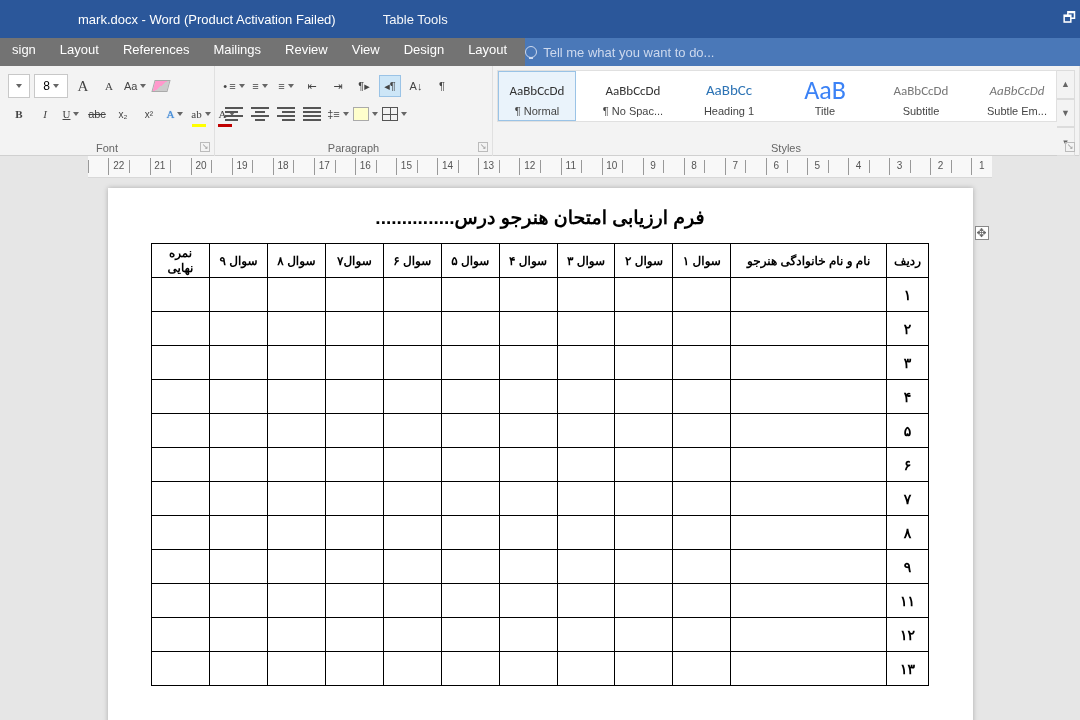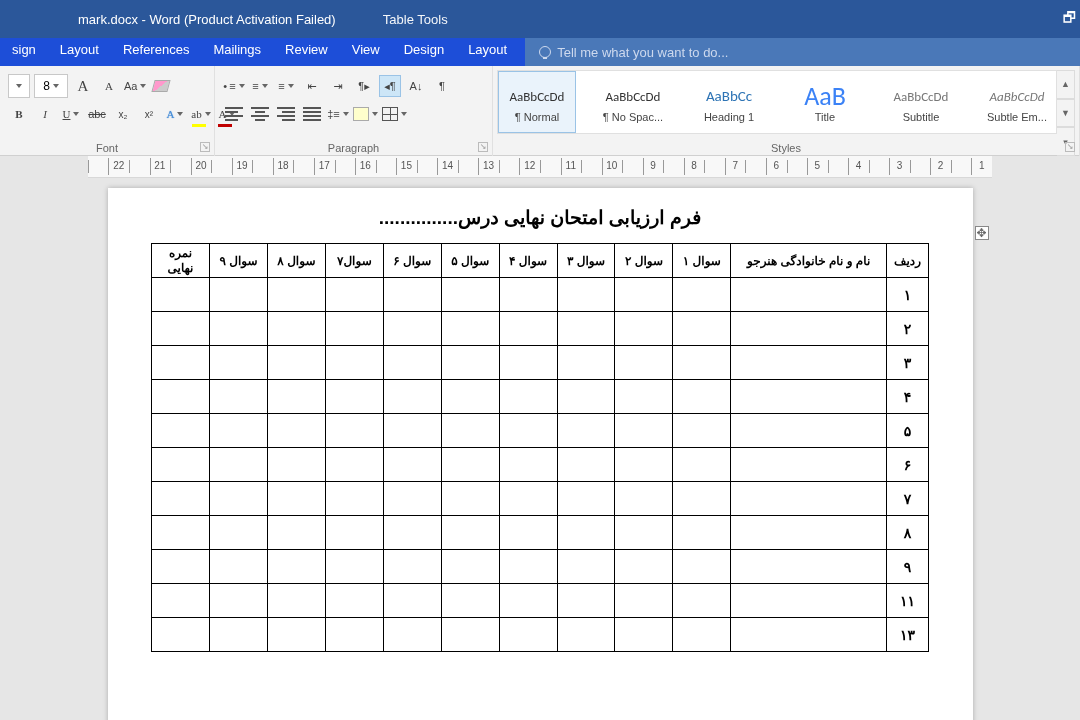--- a/index.html
+++ b/index.html
@@ -3,24 +3,24 @@
 <meta charset="utf-8">
 <style>
 * { box-sizing: border-box; margin: 0; padding: 0; }
 body { font-family: "Segoe UI", Tahoma, sans-serif; background: #e6e6e6; width: 1080px; height: 720px; overflow: hidden; }
 
 .titlebar { background: #2b579a; height: 38px; display: flex; align-items: center; color: #fff; font-size: 13px; }
 .titlebar .doc-title { margin-left: 78px; }
 .titlebar .tooltab { margin-left: auto; margin-right: 568px; font-size: 13px; opacity: .95; }
 .titlebar .winctrl { margin-left: auto; margin-right: 4px; font-size: 14px; }
 
-.tabs { background: #1d4ed8; display: flex; color: #fff; height: 28px; font-size: 13px; }
+.tabs { background: #737373; display: flex; color: #fff; height: 28px; font-size: 13px; }
 .tabs .tab { padding: 4px 12px; cursor: pointer; }
 .tabs .tab.highlight { color: #fff; }
-.tabs .tellme { flex: 1; color: #cdd9ee; display: flex; align-items: center; gap: 6px; padding-left: 14px; background: #4a78b8; margin-left: 6px; }
+.tabs .tellme { flex: 1; color: #cdd9ee; display: flex; align-items: center; gap: 6px; background: #4a78b8; margin-left: 6px; }
 .tabs .tellme .bulb { width: 12px; height: 12px; border: 1.2px solid #cdd9ee; border-radius: 50%; position: relative; }
 .tabs .tellme .bulb:after { content:""; position:absolute; left:3px; top:10px; width:4px; height:2px; background:#cdd9ee; }
 
 .ribbon { background: #f3f3f3; border-bottom: 1px solid #d0d0d0; height: 90px; display: flex; align-items: flex-start; }
 
 .grp { border-right: 1px solid #e0e0e0; padding: 6px 8px 0 8px; height: 90px; position: relative; }
 .grp .label { position: absolute; bottom: 2px; left: 0; right: 0; text-align: center; font-size: 11px; color: #666; }
 .grp .launch { position:absolute; right:4px; bottom:4px; width:10px; height:10px; border:1px solid #bbb; font-size:8px; text-align:center; line-height:8px; color:#999;}
 
 .fontgrp { width: 215px; }
@@ -54,21 +54,21 @@
 .para-icon.ar span { margin-left:auto; } .para-icon.ar span:nth-child(1){width:100%} .para-icon.ar span:nth-child(2){width:70%} .para-icon.ar span:nth-child(3){width:100%} .para-icon.ar span:nth-child(4){width:70%}
 .para-icon.aj span { width:100%; }
 .bullets:before { content:"•"; margin-right:2px; }
 .border-btn { width:16px; height:14px; border:1px solid #555; position:relative; }
 .border-btn:before { content:""; position:absolute; left:0; right:0; top:50%; height:1px; background:#555; }
 .border-btn:after { content:""; position:absolute; top:0; bottom:0; left:50%; width:1px; background:#555; }
 .shade-btn { width:16px; height:14px; background:#ffc; border:1px solid #aaa; }
 .active { background:#cde6f7; border:1px solid #9ac3e6; }
 
 .stylesgrp { flex:1; padding: 4px 4px 0 4px; display:flex; }
-.styles-gallery { flex:1; display:flex; gap:18px; overflow:hidden; border:1px solid #e0e0e0; background:#fff; height:64px;text-align:right; }
+.styles-gallery { flex:1; display:flex; gap:18px; overflow:hidden; border:1px solid #e0e0e0; background:#fff; height:52px;text-align:right; }
 .style-item { width: 78px; display:flex; flex-direction:column; align-items:center; justify-content:center; cursor:pointer; border:1px solid transparent; }
 .style-item:first-child { border-color:#9ac3e6; background:#eaf3fb; }
 .style-item .prev { font-family: Calibri, sans-serif; color:#333; font-size: 13px; height:30px; display:flex; align-items:center; }
 .style-item .prev.h1 { color:#2e74b5; font-size:15px; }
 .style-item .prev.h2 { color:#2e74b5; font-size:14px; }
 .style-item .prev.title { font-size:26px; color:#3b82f6; }
 .style-item .prev.sub { color:#777; font-size:13px; }
 .style-item .prev.em { color:#777; font-style:italic; font-size:13px; }
 .style-item .name { font-size:11px; color:#444; white-space:nowrap; overflow:hidden; max-width:74px; }
 .gallery-more { width:18px; display:flex; flex-direction:column; }
@@ -336,21 +336,21 @@
       <div class="tick major">
         <span class="n">22</span>
       </div>
       <div class="tick"></div>
     </div>
 </div>
 
 <div class="page-area">
   <div class="page">
     <div class="handle">✥</div>
-    <div class="doc-heading">فرم ارزیابی امتحان نهایی درس...............</div>
+    <div class="doc-heading">فرم ارزیابی امتحان هنرجو درس...............</div>
     <table class="form">
       <thead>
         <tr>
           <th class="col-radif">ردیف</th>
           <th class="col-name">نام و نام خانوادگی هنرجو</th>
           <th class="col-q">سوال ۱</th>
           <th class="col-q">سوال ۲</th>
           <th class="col-q">سوال ۳</th>
           <th class="col-q">سوال ۴</th>
           <th class="col-q">سوال ۵</th>
@@ -496,20 +496,34 @@
             <td></td>
             <td></td>
             <td></td>
             <td></td>
             <td></td>
             <td></td>
             <td></td>
             <td></td>
           </tr>
           <tr>
+            <td class="rn">۱۲</td>
+            <td></td>
+            <td></td>
+            <td></td>
+            <td></td>
+            <td></td>
+            <td></td>
+            <td></td>
+            <td></td>
+            <td></td>
+            <td></td>
+            <td></td>
+          </tr>
+          <tr>
             <td class="rn">۱۳</td>
             <td></td>
             <td></td>
             <td></td>
             <td></td>
             <td></td>
             <td></td>
             <td></td>
             <td></td>
             <td></td>

